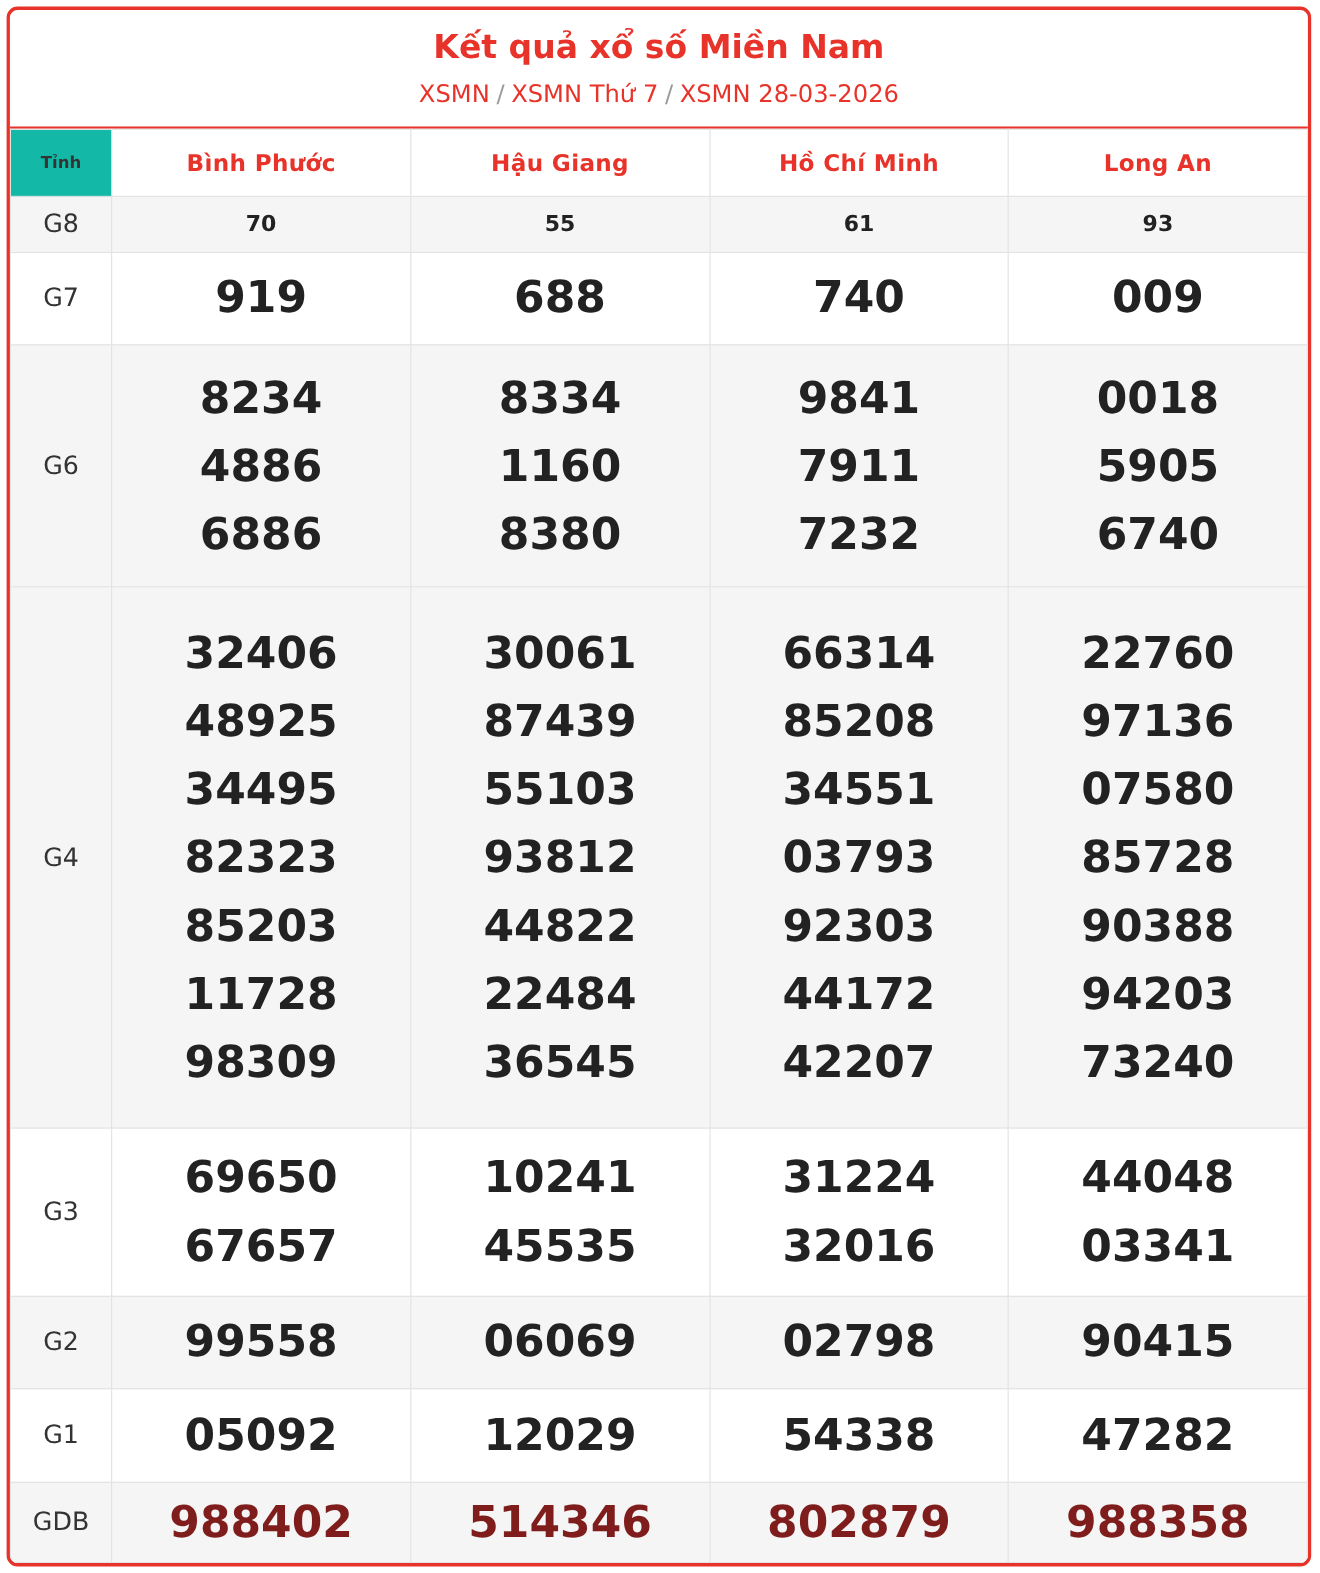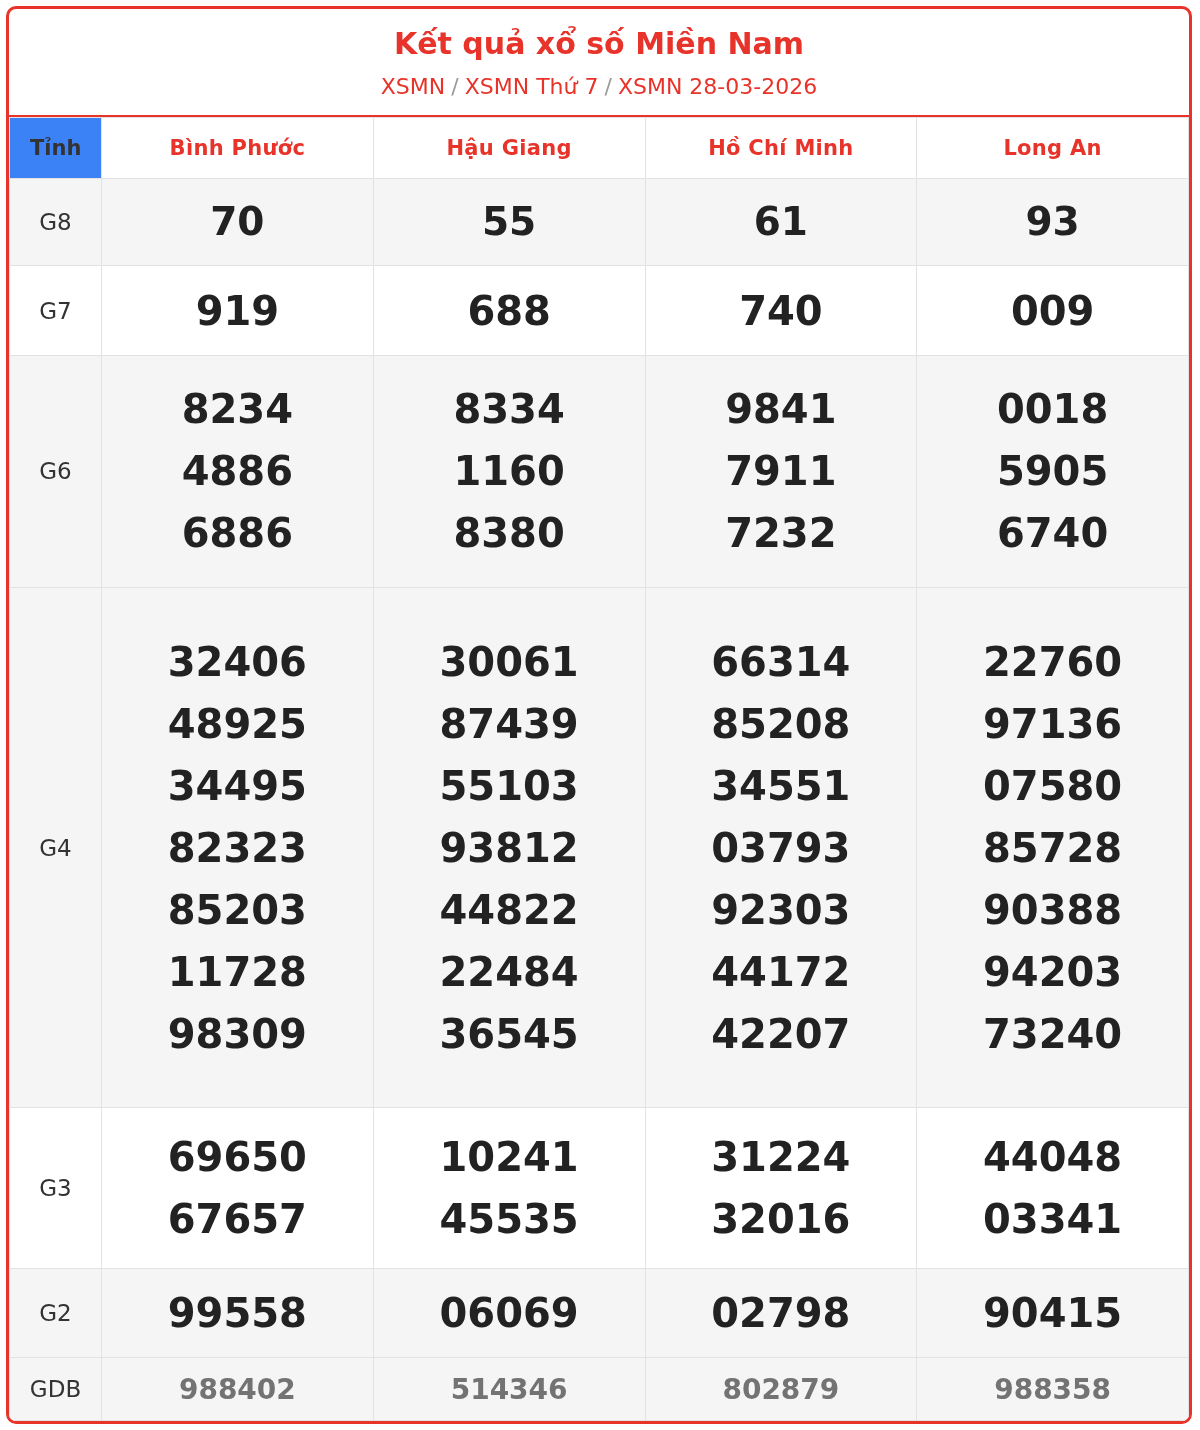--- a/index.html
+++ b/index.html
@@ -71,47 +71,47 @@
   table.results th.province {
     color: #e8332a;
     font-size: 21px;
     font-weight: bold;
     padding: 18px 4px;
     background: #ffffff;
     letter-spacing: 0.3px;
   }
   table.results th.corner {
     color: #333333;
-    font-size: 21px;
-    font-weight: bold;
-    background: #3b82f6;
+    font-size: 15px;
+    font-weight: bold;
+    background: #14b8a6;
     padding: 18px 20px;
   }
   tr.row-alt td, tr.row-alt th { background: #f5f5f5; }
   td.prize-label, th.prize-label {
     font-size: 23px;
     color: #333333;
     font-weight: normal;
     padding: 6px 2px;
   }
   td.numbers {
     padding: 7px 4px;
     font-size: 40px;
     font-weight: bold;
     color: #222222;
     line-height: 1.55;
   }
   td.numbers .num { display: block; }
   td.special {
-    font-size: 28px;
-    font-weight: bold;
-    color: #737373;
+    font-size: 40px;
+    font-weight: bold;
+    color: #7f1d1d;
     padding: 10px 4px;
   }
-  tr.row-g8 td.numbers { font-size: 39px; }
+  tr.row-g8 td.numbers { font-size: 20px; }
 </style>
 </head>
 <body>
 
 <div class="lottery-card">
 
   <div class="card-header">
     <div class="card-title">Kết quả xổ số Miền Nam</div>
     <div class="breadcrumb">
       <a href="#" class="crumb">XSMN</a>
@@ -259,20 +259,35 @@
           <td class="numbers">
             <span class="num">06069</span>
           </td>
           <td class="numbers">
             <span class="num">02798</span>
           </td>
           <td class="numbers">
             <span class="num">90415</span>
           </td>
         </tr>
+        <tr>
+          <td class="prize-label">G1</td>
+          <td class="numbers">
+            <span class="num">05092</span>
+          </td>
+          <td class="numbers">
+            <span class="num">12029</span>
+          </td>
+          <td class="numbers">
+            <span class="num">54338</span>
+          </td>
+          <td class="numbers">
+            <span class="num">47282</span>
+          </td>
+        </tr>
         <tr class="row-alt">
           <td class="prize-label">GDB</td>
           <td class="special"><span class="num">988402</span></td>
           <td class="special"><span class="num">514346</span></td>
           <td class="special"><span class="num">802879</span></td>
           <td class="special"><span class="num">988358</span></td>
         </tr>
       </tbody>
   </table>
 

